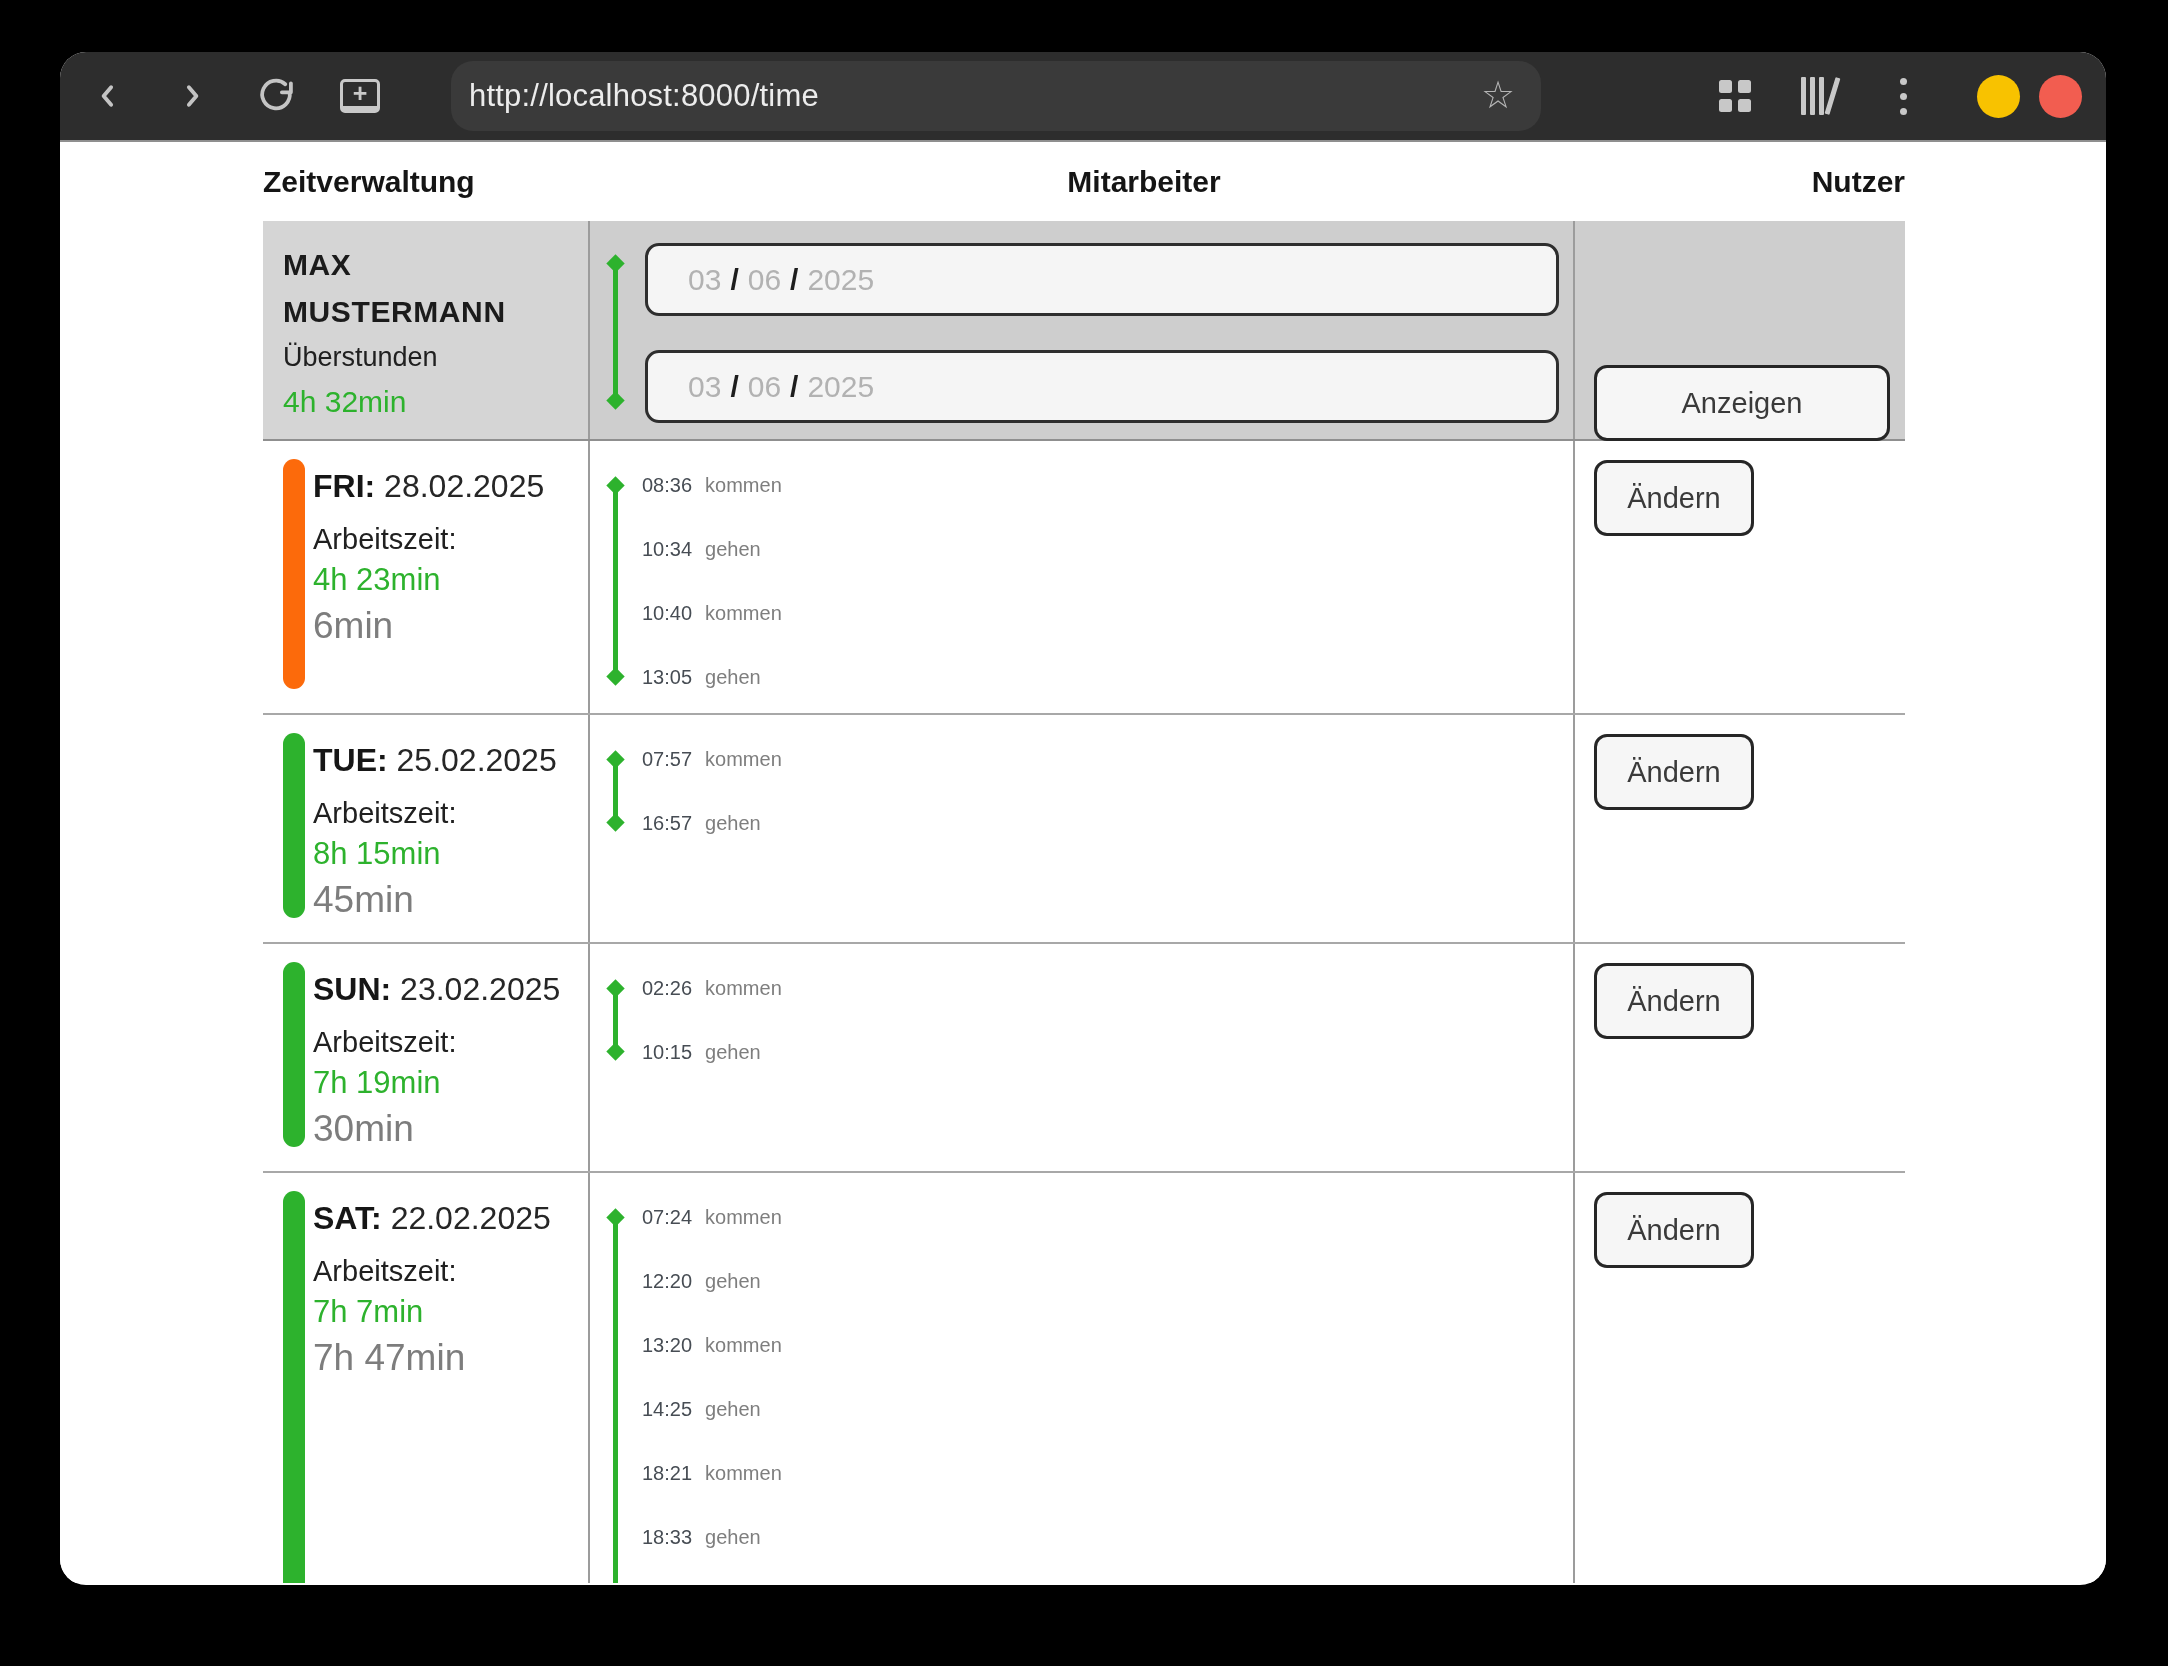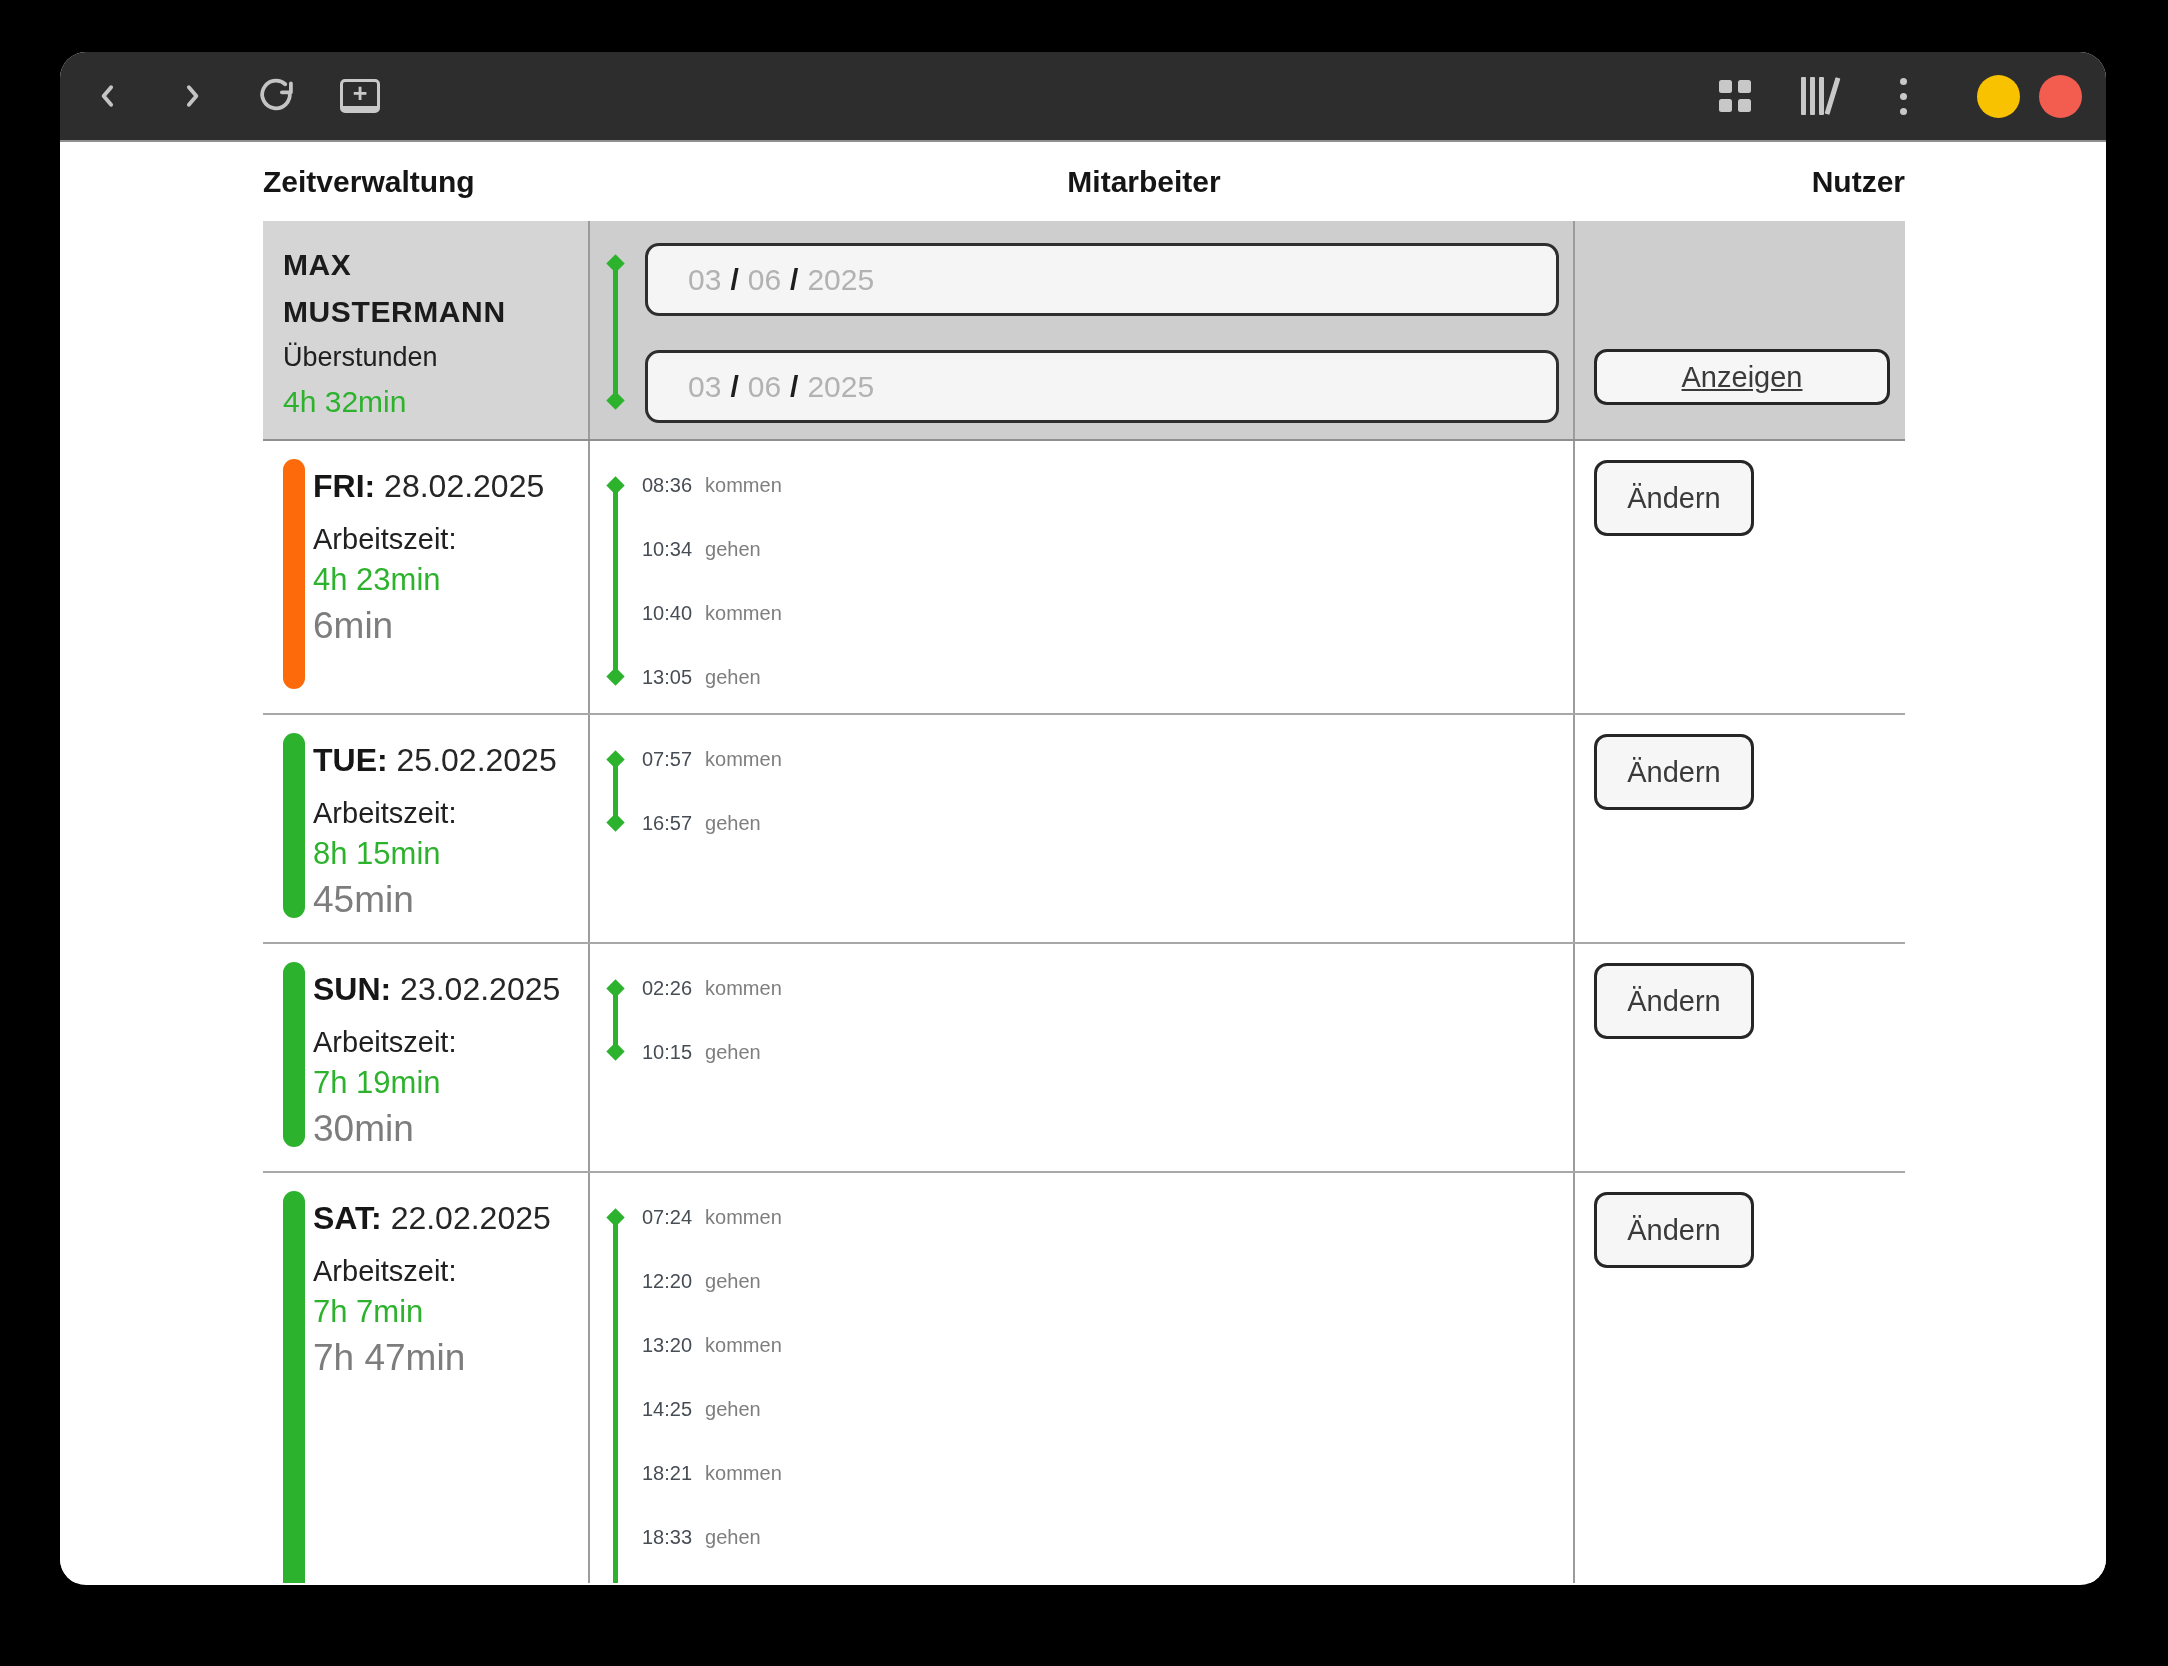--- a/index.html
+++ b/index.html
@@ -55,21 +55,21 @@
   .date-from { top:22px; } .date-to { top:129px; }
   .d-part { color:#b2b2b2; } .d-sep { color:#1d1d1d; font-weight:bold; }
   .vline { position:absolute; width:5px; background:var(--green); }
   .vline::before, .vline::after { content:""; position:absolute; left:-4px; width:13px; height:13px;
                                   background:var(--green); transform:rotate(45deg); }
   .vline::before { top:-6px; } .vline::after { bottom:-6px; }
   .h-timeline { left:23px; top:42px; height:138px; }
   .h-right { position:relative; }
   .btn { background:#f6f6f6; border:3px solid #262626; border-radius:13px; font-size:29px;
          color:#3a3a3a; font-family:inherit; cursor:pointer; }
-  .show-btn { position:absolute; left:19px; top:128px; width:296px; height:56px;text-decoration:underline; }
+  .show-btn { position:absolute; left:19px; top:144px; width:296px; height:76px; }
 
   
   .day-row { min-height:229px; position:relative; }
   .day-row + .day-row { border-top:2px solid #a8a8a8; }
   .c1 { position:relative; border-right:2px solid #9c9c9c; padding:26px 0 16px 50px; }
   .status-bar { position:absolute; left:20px; top:18px; bottom:24px; width:22px; border-radius:11px; }
   .day-line { font-size:32px; line-height:38px; color:#161616; }
   .day-name { font-weight:bold;text-align:center; }
   .day-date { color:#262626; }
   .wz-label { margin-top:16px; font-size:29px; line-height:36px; color:#202020; }
@@ -102,20 +102,24 @@
       <button class="tb-btn">
         <svg width="44" height="44" viewBox="0 0 36 36">
           <path d="M29.2 15.2 A11.3 11.3 0 1 1 25.6 8.4" fill="none" stroke="#c4c4c4" stroke-width="3.1" stroke-linecap="round"></path>
           <path d="M30.2 7.6 v7.4 h-7.4" fill="none" stroke="#c4c4c4" stroke-width="3.1" stroke-linecap="round" stroke-linejoin="round"></path>
         </svg>
       </button>
       <button class="tb-btn">
         <span class="newtab-icon">+</span>
       </button>
 
+      <div class="urlbar">
+        <span class="url-text">http://localhost:8000/time</span>
+        <span class="star">☆</span>
+      </div>
 
       <div class="tb-right">
         <button class="tb-btn sp28">
           <span class="grid-icon">
               <span></span>
               <span></span>
               <span></span>
               <span></span>
             </span>
         </button>

